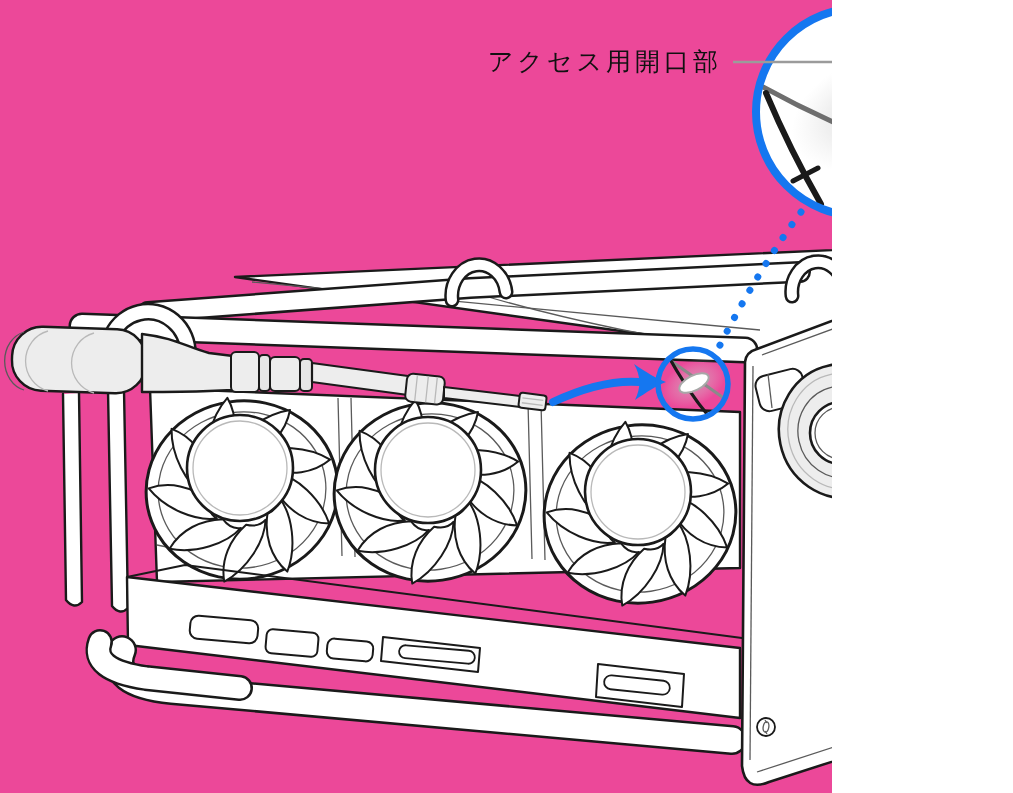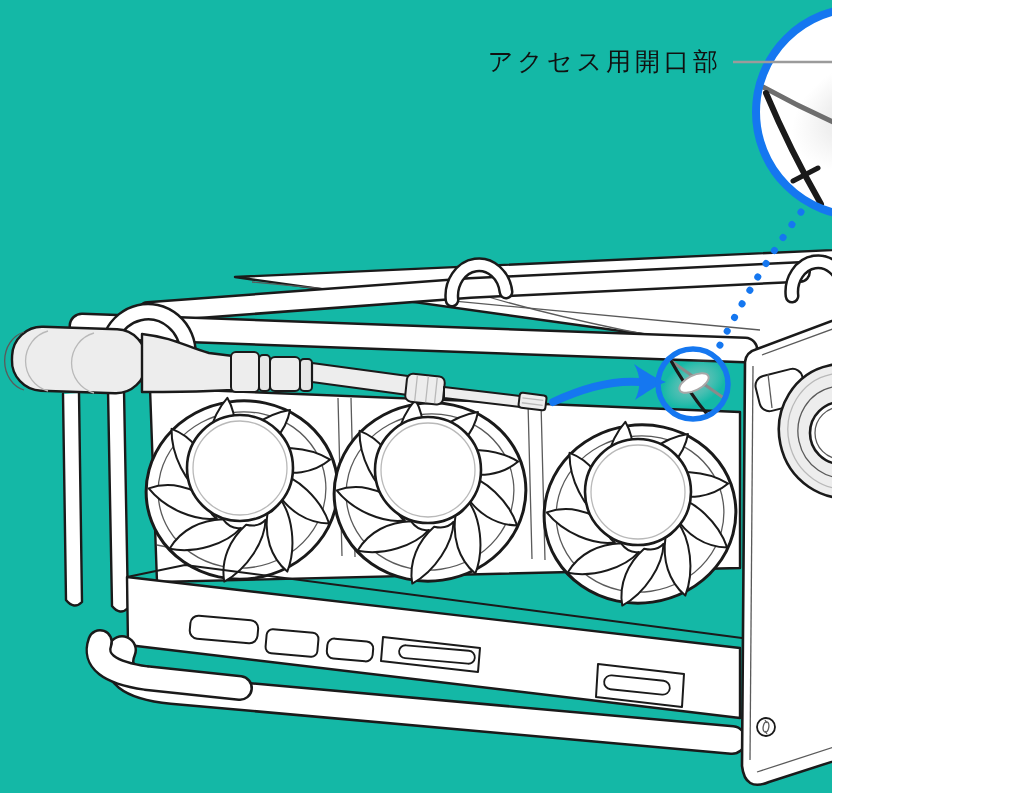--- a/index.html
+++ b/index.html
@@ -1,16 +1,16 @@
 <!DOCTYPE html>
 <html style="--accent-blue: #1577F0; --callout-line-gray: #9B9B9B; --line-black: #1A1A1A; --fill-light-gray: #EDEDED; --background: #FFFFFF;"><head>
 <meta charset="utf-8">
 <style>
   html,body{margin:0;padding:0;background:#fff;}
-  .stage{width:832px;height:793px;position:relative;background:#14b8a6;overflow:hidden;
+  .stage{width:832px;height:793px;position:relative;background:#ec4899;overflow:hidden;
          font-family:"Liberation Sans","DejaVu Sans",sans-serif;}
   svg{display:block;}
   
   .ink{stroke:var(--line-black,#1a1a1a);stroke-width:2.4;fill:#fff;stroke-linejoin:round;stroke-linecap:round;}
   .ink-nf{stroke:var(--line-black,#1a1a1a);stroke-width:2.4;fill:none;stroke-linejoin:round;stroke-linecap:round;}
   .thin{stroke:#5a5a5a;stroke-width:1.3;fill:none;}
   .lite{stroke:#b9b9b9;stroke-width:1.3;fill:none;}
   .grayfill{fill:var(--fill-light-gray,#ededed);}
   .tube-o{stroke:var(--line-black,#1a1a1a);fill:none;stroke-linecap:round;}
   .tube-i{stroke:#fff;fill:none;stroke-linecap:round;}

